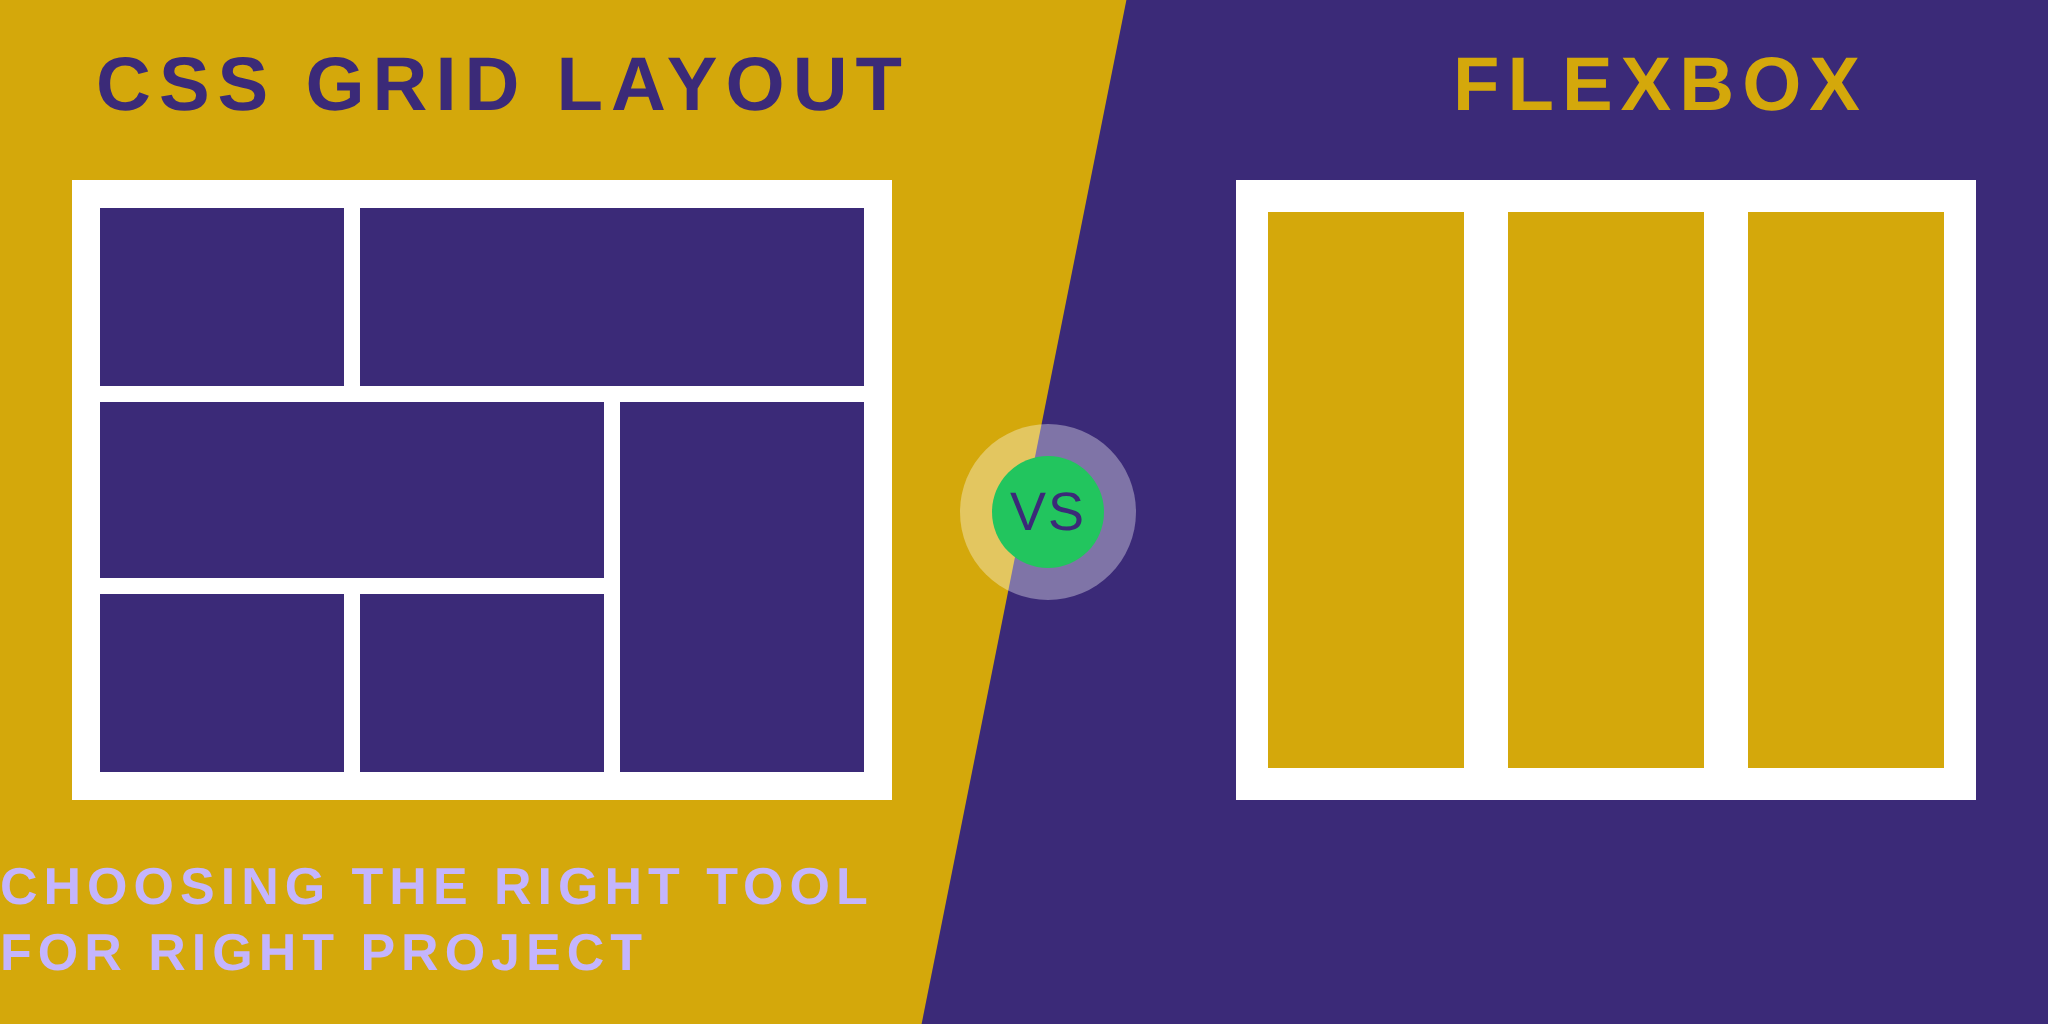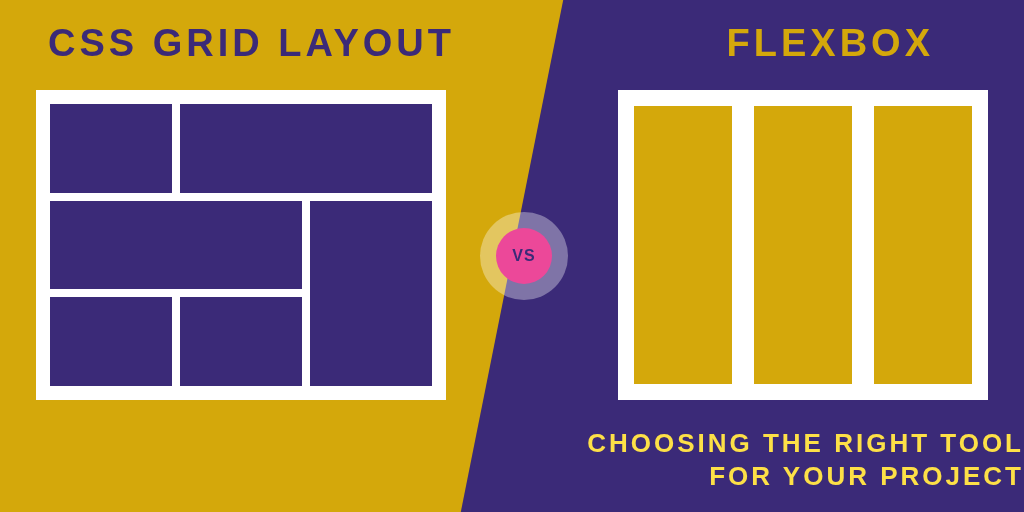--- a/index.html
+++ b/index.html
@@ -80,36 +80,36 @@
     border-radius: 50%;
     background: rgba(255,255,255,0.35);
     display: flex;
     align-items: center;
     justify-content: center;
   }
   .vs-inner {
     width: 56px;
     height: 56px;
     border-radius: 50%;
-    background: #ec4899;
+    background: #22c55e;
     display: flex;
     align-items: center;
     justify-content: center;
     color: #3b2a78;
-    font-weight: 700;
-    font-size: 16px;
+    font-weight: 400;
+    font-size: 27px;
     letter-spacing: 1px;
   }
   .subtitle {
     position: absolute;
     bottom: 20px;
     left: 0;
     width: 100%;
-    text-align: right;
-    color: #fde047;
+    text-align: left;
+    color: #c4b5fd;
     font-weight: 900;
     letter-spacing: 3px;
     font-size: 26px;
     line-height: 1.25;
   }
 </style>
 </head>
 <body>
 
 <div class="left-bg"></div>
@@ -131,14 +131,14 @@
   <div></div>
   <div></div>
 </div>
 
 <div class="vs-badge">
   <div class="vs-inner">VS</div>
 </div>
 
 <div class="subtitle">
   <div>CHOOSING THE RIGHT TOOL</div>
-  <div>FOR YOUR PROJECT</div>
+  <div>FOR RIGHT PROJECT</div>
 </div>
 
 </body></html>

